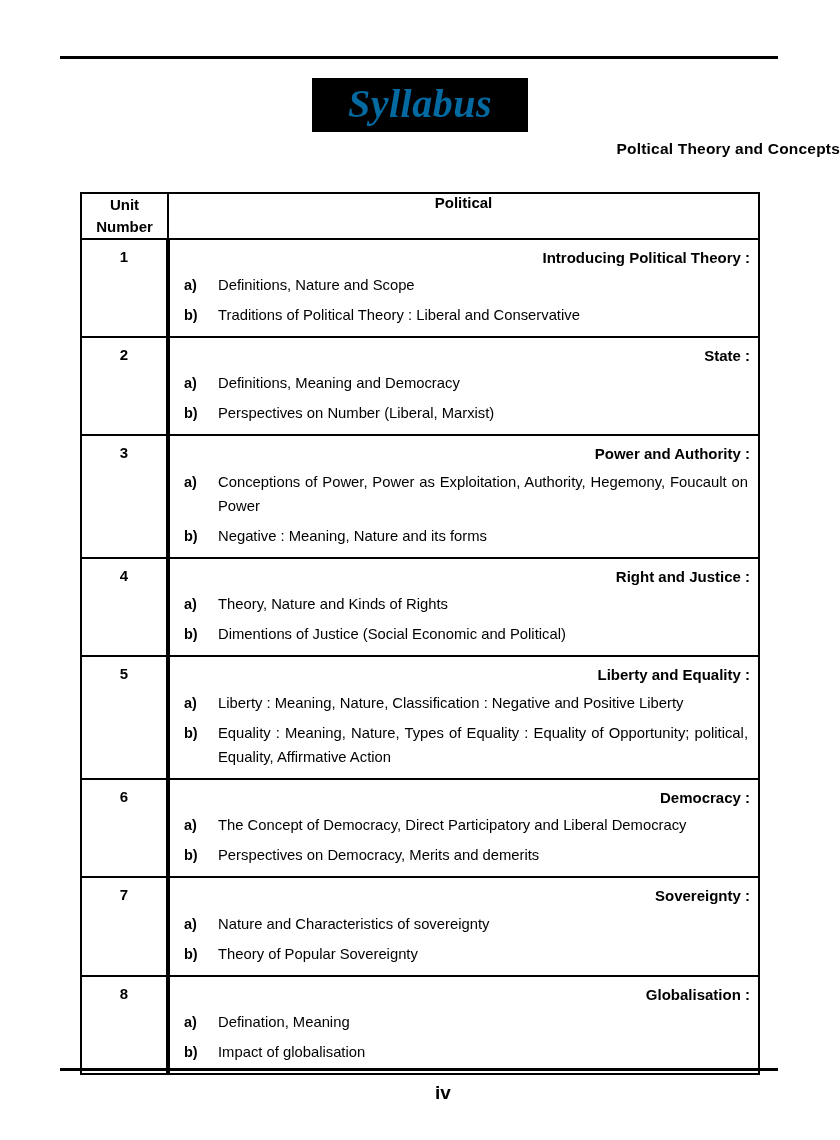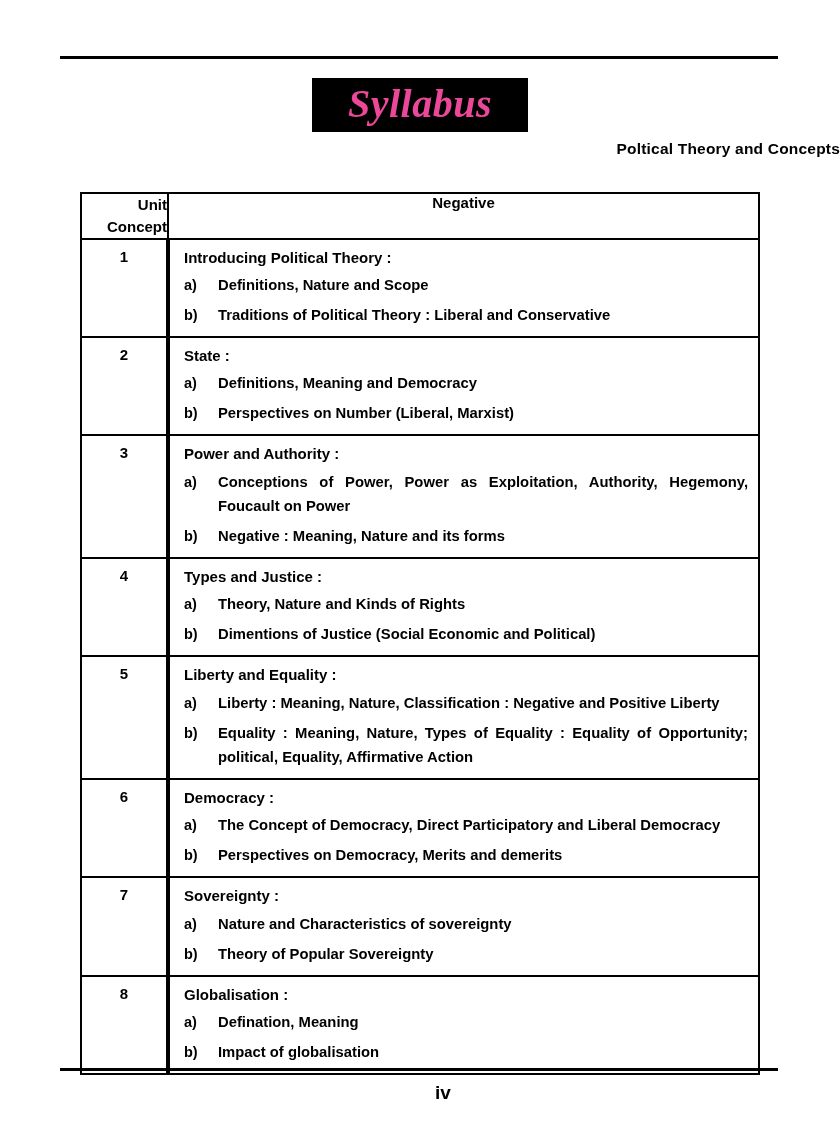--- a/index.html
+++ b/index.html
@@ -43,21 +43,21 @@
     padding: 4px 36px 7px 36px;
     min-width: 128px;
   }
   .syllabus-text {
     font-family: "Liberation Serif", serif;
     font-style: italic;
     font-weight: bold;
     font-size: 40px;
     line-height: 1.08;
     letter-spacing: 0.5px;
-    color: #ec4899;
+    color: #0369a1;
     display: block;
   }
   .subtitle1 {
     margin-top: 15px;
     font-size: 15.5px;
     font-weight: bold;
     letter-spacing: 0.2px;
   }
   .subtitle2 {
     margin-top: 8px;
@@ -82,21 +82,21 @@
     vertical-align: top;
     padding: 0;
   }
   .col-unit { width: 87px; }
   .col-contents { width: 591px; }
 
   thead th {
     border-bottom-width: 4px;
   }
   .th-unit {
-    text-align: right;
+    text-align: center;
     font-size: 15px;
     font-weight: bold;
     padding: 6px 2px 9px 2px;
     line-height: 1.45;
   }
   .th-contents {
     text-align: center;
     font-size: 15px;
     font-weight: bold;
     padding: 9px 2px 2px 2px;
@@ -112,37 +112,38 @@
   td.contents-cell {
     border-left-width: 4px;
     padding: 6px 8px 7px 14px;
   }
 
   .unit-title {
     font-size: 15px;
     font-weight: bold;
     margin: 2px 0 7px 0;
     line-height: 1.3;
+    text-align: right;
   }
   .sub-item {
     display: flex;
     align-items: flex-start;
     margin-bottom: 6px;
     line-height: 1.62;
   }
   .sub-item:last-child { margin-bottom: 1px; }
   .sub-marker {
     flex: 0 0 34px;
     font-size: 14.5px;
     font-weight: bold;
   }
   .sub-text {
     flex: 1 1 auto;
     font-size: 14.8px;
-    font-weight: bold;
+    font-weight: normal;
     text-align: justify;
     padding-right: 2px;
   }
 
   
   .bottom-rule {
     position: absolute;
     left: 60px;
     top: 1068px;
     width: 718px;
@@ -176,23 +177,23 @@
 
   <table class="syllabus-table">
     <colgroup>
       <col class="col-unit">
       <col class="col-contents">
     </colgroup>
     <thead>
       <tr>
         <th class="th-unit">
           <div>Unit</div>
-          <div>Concept</div>
+          <div>Number</div>
         </th>
-        <th class="th-contents">Negative</th>
+        <th class="th-contents">Political</th>
       </tr>
     </thead>
     <tbody id="table-body">
         <tr>
           <td class="unit-cell">1</td>
           <td class="contents-cell">
             <div class="unit-title">Introducing Political Theory :</div>
             <div class="sub-item">
               <span class="sub-marker">a)</span>
               <span class="sub-text">Definitions, Nature and Scope</span>
@@ -227,21 +228,21 @@
             </div>
             <div class="sub-item">
               <span class="sub-marker">b)</span>
               <span class="sub-text">Negative : Meaning, Nature and its forms</span>
             </div>
           </td>
         </tr>
         <tr>
           <td class="unit-cell">4</td>
           <td class="contents-cell">
-            <div class="unit-title">Types and Justice :</div>
+            <div class="unit-title">Right and Justice :</div>
             <div class="sub-item">
               <span class="sub-marker">a)</span>
               <span class="sub-text">Theory, Nature and Kinds of Rights</span>
             </div>
             <div class="sub-item">
               <span class="sub-marker">b)</span>
               <span class="sub-text">Dimentions of Justice (Social Economic and Political)</span>
             </div>
           </td>
         </tr>

